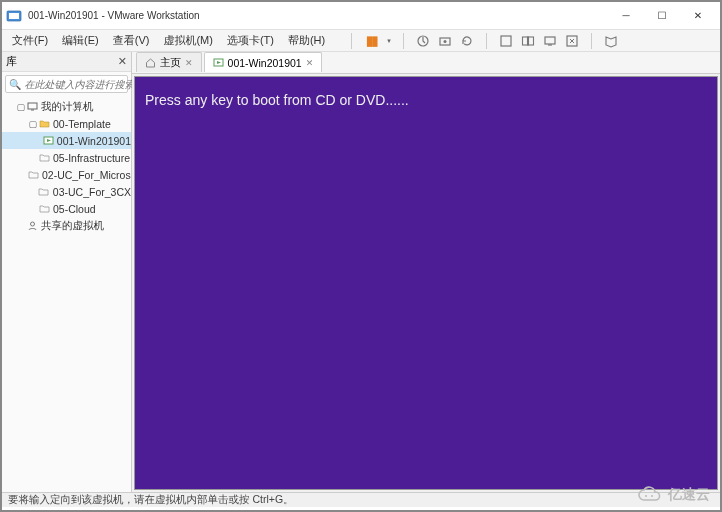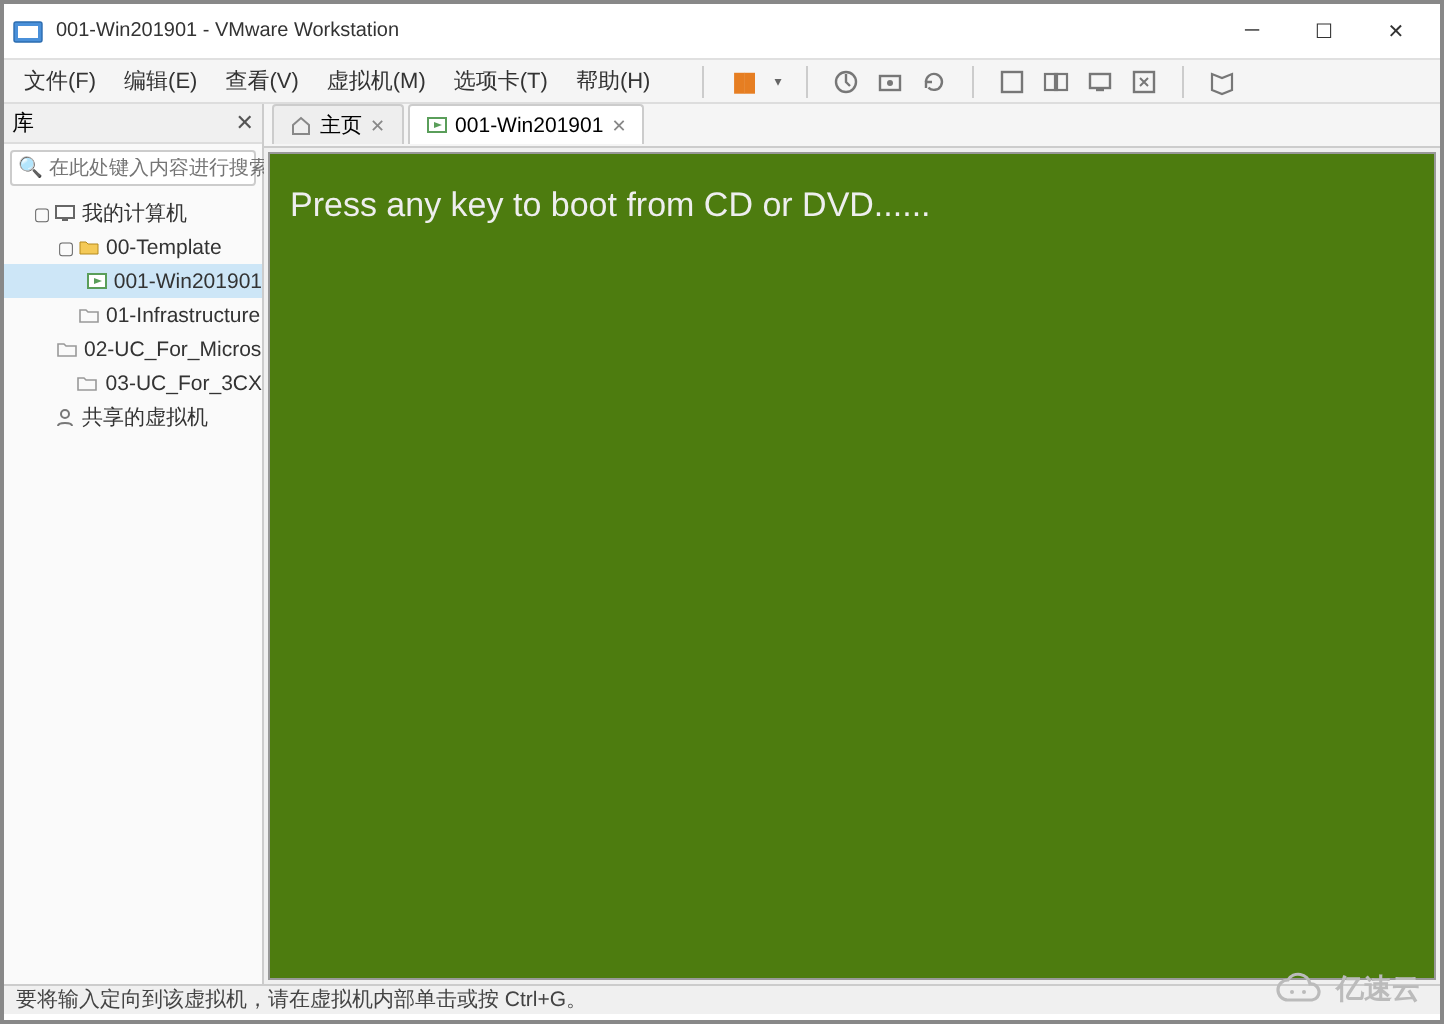--- a/index.html
+++ b/index.html
@@ -14,37 +14,37 @@
 .toolbar-icons { display: flex; align-items: center; gap: 8px; margin-left: 14px; }
 .tb-sep { width: 1px; height: 16px; background: #ccc; margin: 0 4px; }
 .tb-ico { width: 14px; height: 14px; display: flex; align-items: center; justify-content: center; color: #666; }
 .pause { color: #e67e22; font-size: 13px; font-weight: bold; letter-spacing: -2px; }
 .dd { font-size: 7px; color: #666; margin-left:1px;}
 .content { display: flex; height: calc(100% - 28px - 22px - 18px); }
 .sidebar { width: 130px; background: #fafafa; border-right: 1px solid #ccc; display: flex; flex-direction: column; }
 .side-header { height: 20px; display: flex; align-items: center; justify-content: space-between; padding: 0 4px; font-size: 11px; border-bottom: 1px solid #ddd; background:#f0f0f0;}
 .side-close { font-size: 11px; color: #555; }
 .searchbox { margin: 3px; height: 18px; border: 1px solid #ccc; border-radius: 2px; display: flex; align-items: center; padding: 0 3px; background:#fff;}
-.searchbox input { border: none; outline: none; font-size: 10px; flex: 1; background: transparent; color:#888;}
+.searchbox input { border: none; outline: none; font-size: 10px; flex: 1; background: transparent; color:#888;font-style:italic;}
 .searchbox .sicon { font-size: 10px; color: #888; margin-right: 3px; }
 .tree { flex: 1; overflow: auto; font-size: 10.5px; color: #333; padding-top: 2px; }
 .tnode { display: flex; align-items: center; height: 17px; padding-left: 4px; white-space: nowrap; }
 .tnode .tw { width: 10px; text-align: center; color: #666; font-size: 9px; }
 .tnode .ticon { width: 12px; height: 12px; margin-right: 3px; display:inline-flex; align-items:center; justify-content:center; }
 .tnode.sel { background: #cde6f7; }
 .ind1 { padding-left: 14px; }
 .ind2 { padding-left: 26px; }
 .ind3 { padding-left: 38px; }
 .main { flex: 1; display: flex; flex-direction: column; background: #f0f0f0; }
 .tabbar { height: 22px; background: #f5f5f5; display: flex; align-items: flex-start; padding-left: 4px; border-bottom: 1px solid #ccc; }
 .tab { height: 20px; background: #fff; border: 1px solid #ccc; border-bottom: none; padding: 0 8px; font-size: 10.5px; display: flex; align-items: center; gap: 4px; margin-right: 2px; border-radius: 2px 2px 0 0; }
 .tab.inactive { background: #eee; }
 .tab .tclose { font-size: 9px; color: #888; }
 .tab .hicon { width:11px; height:11px; }
-.console { flex: 1; background: #4d7c0f; color: #eee; font-family: "Courier New", monospace; font-size: 17px; padding: 14px 10px; margin: 2px; border: 1px solid #999; line-height: 1.4; }
+.console { flex: 1; background: #4c1d95; color: #eee; font-family: "Courier New", monospace; font-size: 14px; padding: 14px 10px; margin: 2px; border: 1px solid #999; line-height: 1.4; }
 .statusbar { height: 15px; background: #f0f0f0; border-top: 1px solid #ccc; font-size: 10.5px; color: #444; display: flex; align-items: center; padding: 0 6px; }
 .watermark { position: absolute; right: 10px; bottom: 6px; display: flex; align-items: center; gap: 4px; color: #bbb; font-size: 14px; font-weight: bold; pointer-events:none;}
 .watermark .cloud { width: 28px; height: 18px; }
 svg { display:block; }
 </style>
 </head>
 <body>
 
 <div class="titlebar">
   <span class="app-icon">
@@ -166,39 +166,48 @@
           </span>
         <span>001-Win201901</span>
       </div>
       <div class="tnode ind2">
         <span class="tw"></span>
         <span class="ticon">
             <svg width="11" height="11" viewBox="0 0 11 11">
               <path d="M1 3h3l1 1h5v5H1z" fill="none" stroke="#999" stroke-width="0.8"></path>
             </svg>
           </span>
-        <span>01-Infrastructure</span>
+        <span>05-Infrastructure</span>
       </div>
       <div class="tnode ind2">
         <span class="tw"></span>
         <span class="ticon">
             <svg width="11" height="11" viewBox="0 0 11 11">
               <path d="M1 3h3l1 1h5v5H1z" fill="none" stroke="#999" stroke-width="0.8"></path>
             </svg>
           </span>
         <span>02-UC_For_Microsoft</span>
       </div>
       <div class="tnode ind2">
         <span class="tw"></span>
         <span class="ticon">
             <svg width="11" height="11" viewBox="0 0 11 11">
               <path d="M1 3h3l1 1h5v5H1z" fill="none" stroke="#999" stroke-width="0.8"></path>
             </svg>
           </span>
         <span>03-UC_For_3CX</span>
+      </div>
+      <div class="tnode ind2">
+        <span class="tw"></span>
+        <span class="ticon">
+            <svg width="11" height="11" viewBox="0 0 11 11">
+              <path d="M1 3h3l1 1h5v5H1z" fill="none" stroke="#999" stroke-width="0.8"></path>
+            </svg>
+          </span>
+        <span>05-Cloud</span>
       </div>
       <div class="tnode ind1">
         <span class="tw"></span>
         <span class="ticon">
             <svg width="11" height="11" viewBox="0 0 11 11">
               <circle cx="5.5" cy="4" r="2" fill="none" stroke="#777"></circle>
               <path d="M2 10c0-2 7-2 7 0" fill="none" stroke="#777"></path>
             </svg>
           </span>
         <span>共享的虚拟机</span>

